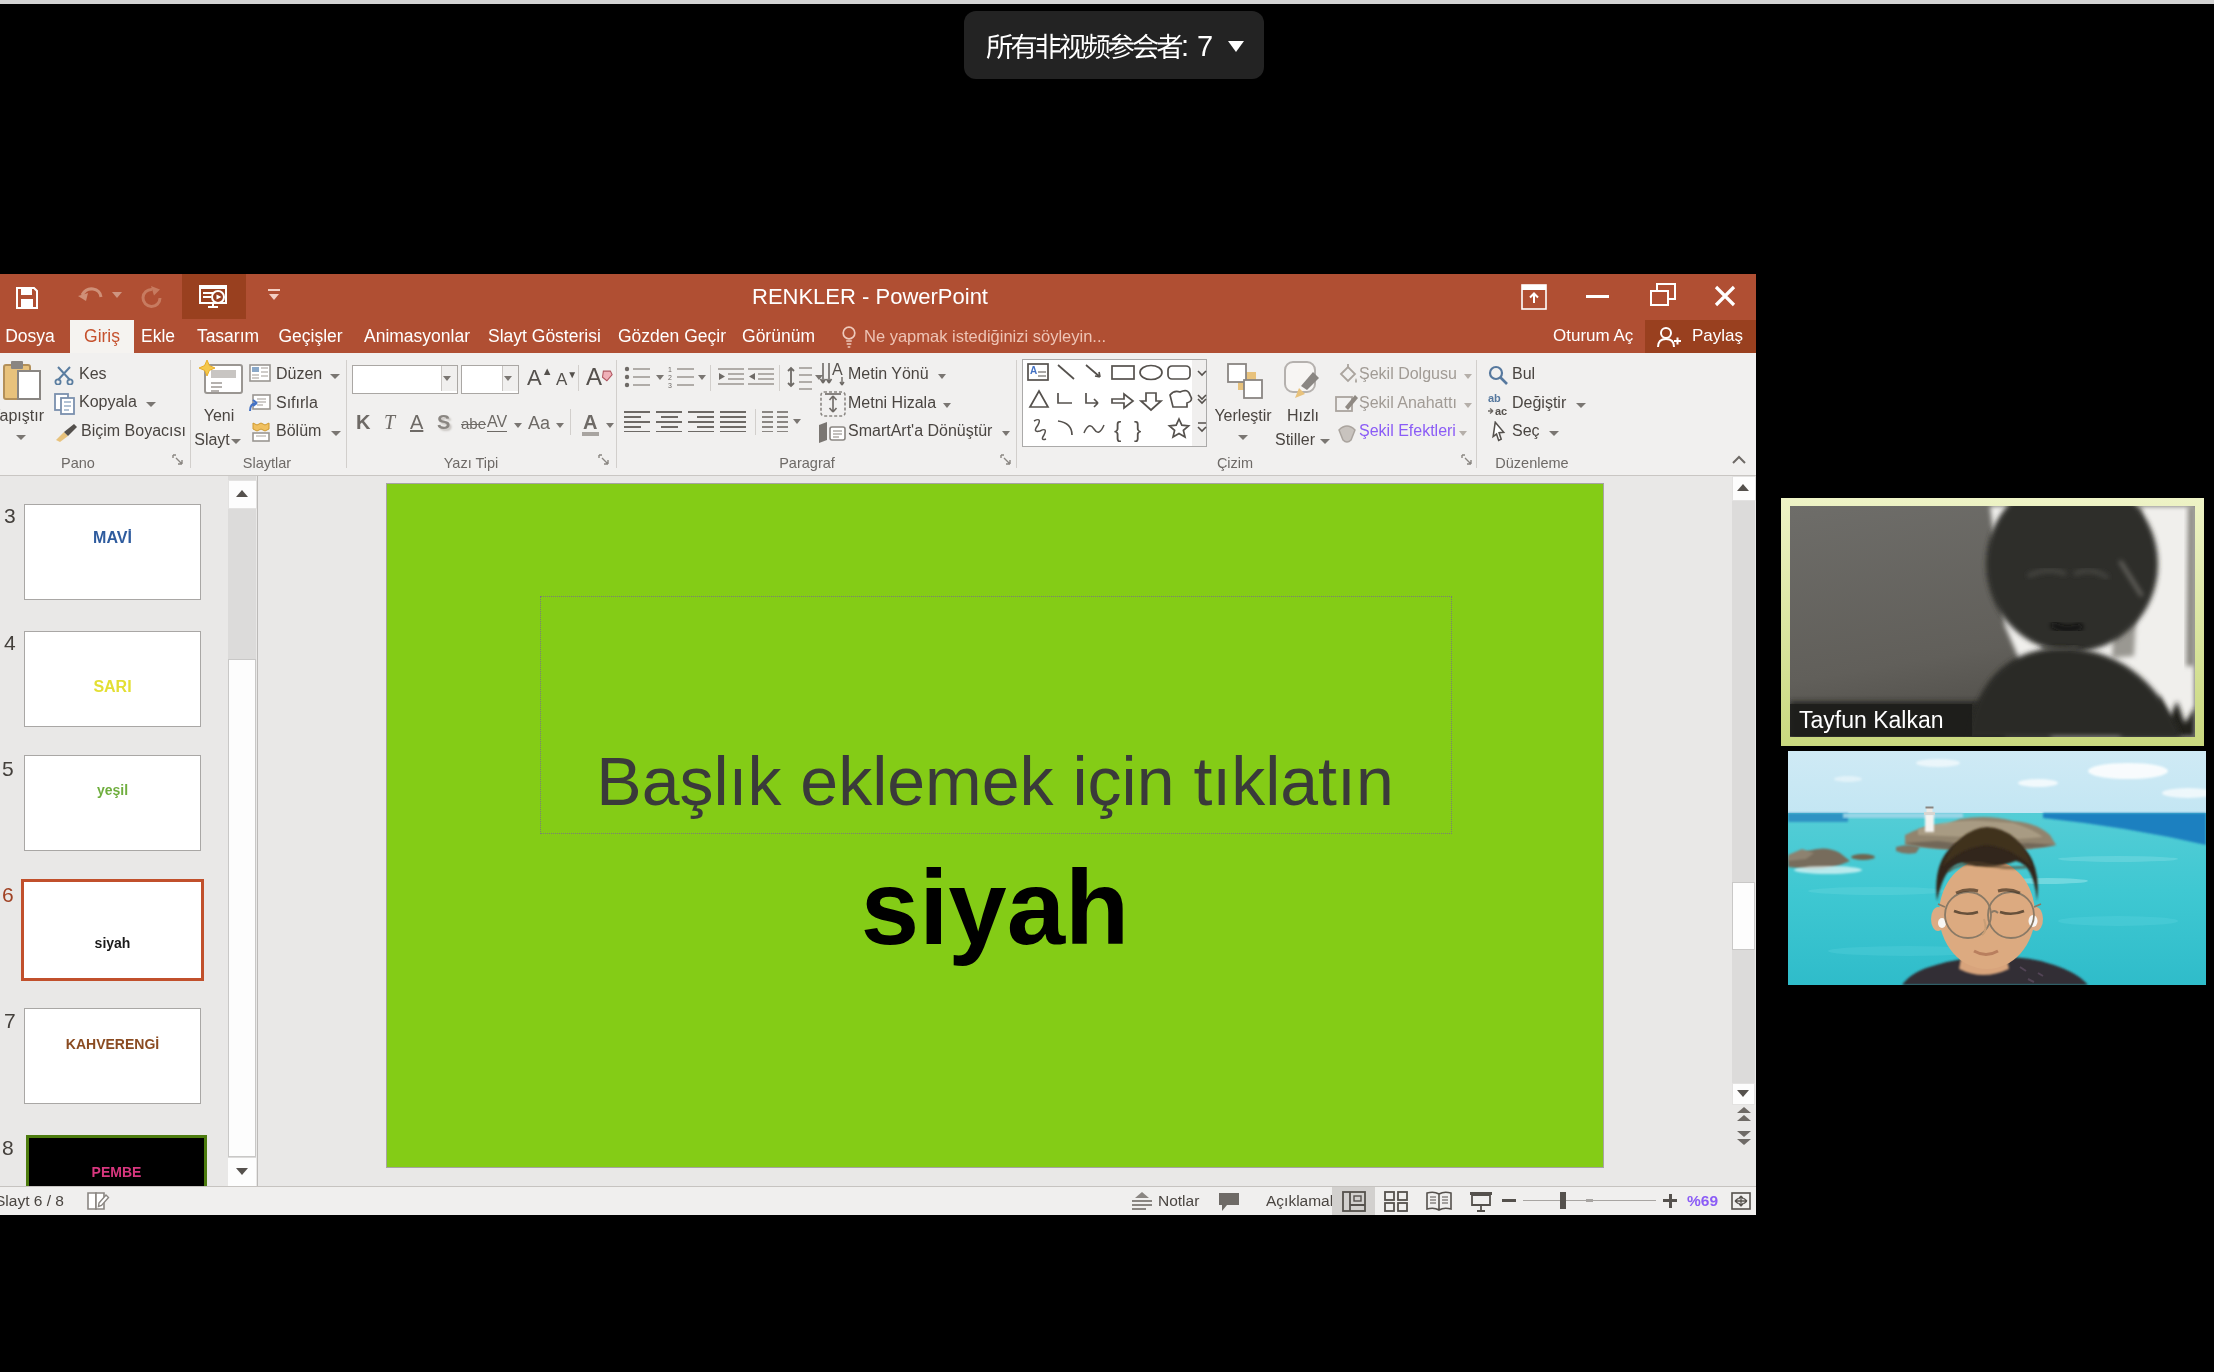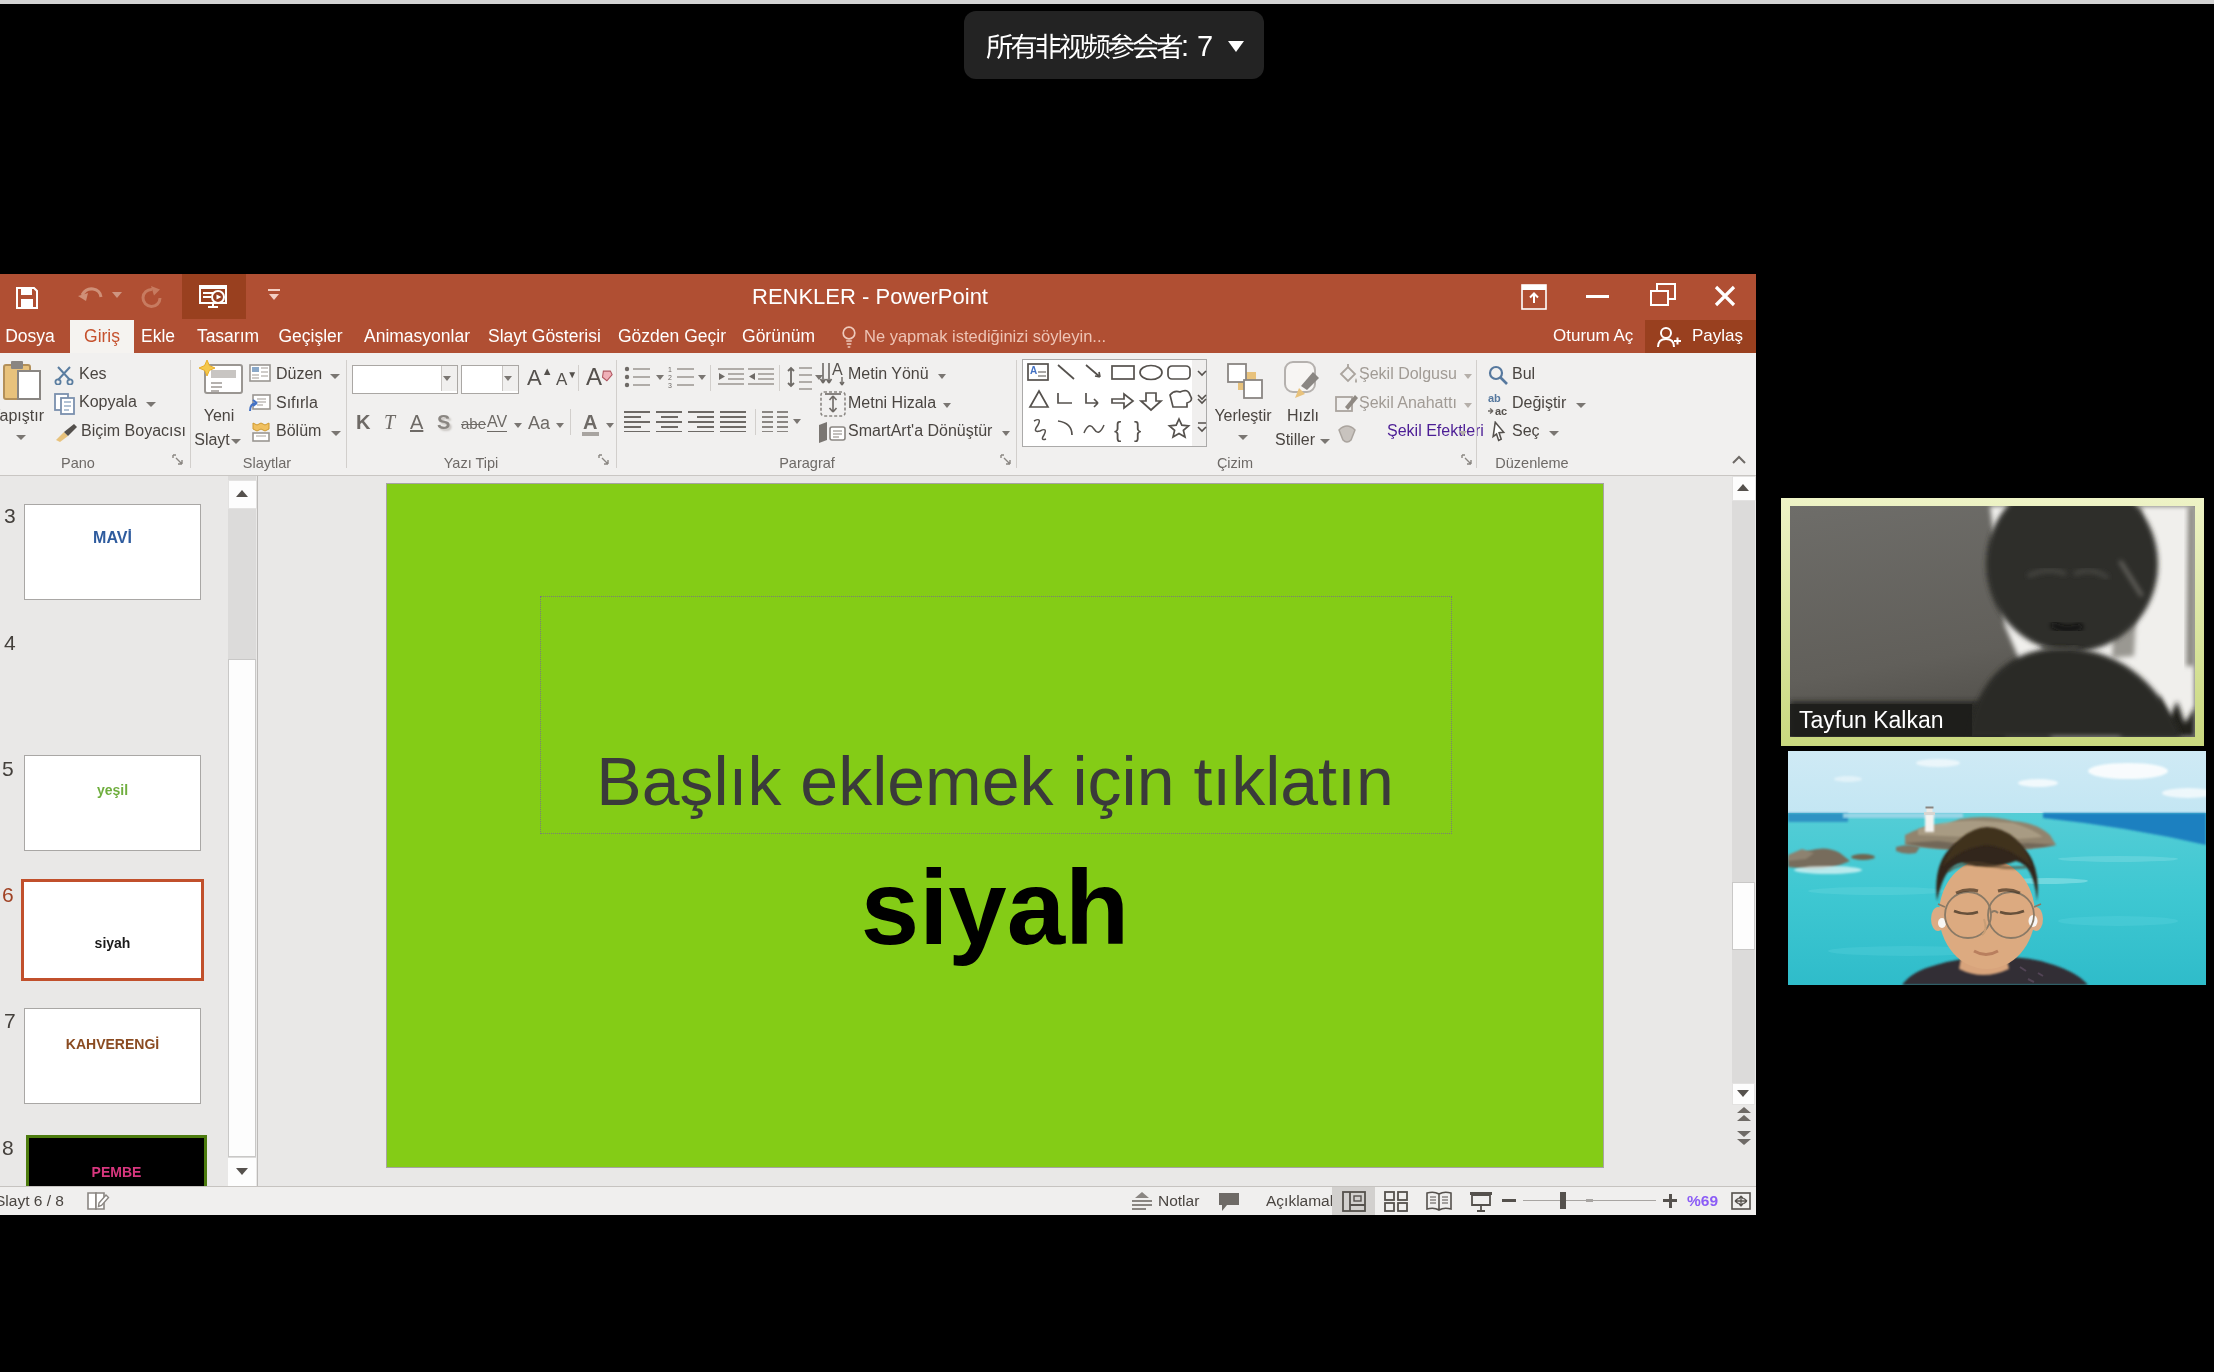--- a/index.html
+++ b/index.html
@@ -345,21 +345,21 @@
       <div class="car abs" style="left:1464px;top:21px;border-top-color:#b5afa9;border-left-width:4px;border-right-width:4px;"></div>
       <svg class="ico" style="left:1335px;top:40px;" width="24" height="22" viewBox="0 0 24 22">
         <rect x="1" y="4" width="16" height="14" fill="none" stroke="#aaa49e" stroke-width="1.8"></rect>
         <path d="M10 14 L20 2 L23 5 L13 17 Z" fill="#8f8983"></path>
       </svg>
       <div class="rtxt abs" style="left:1359px;top:41px;color:#a19b95;">Şekil Anahattı</div>
       <div class="car abs" style="left:1464px;top:50px;border-top-color:#b5afa9;border-left-width:4px;border-right-width:4px;"></div>
       <svg class="ico" style="left:1335px;top:69px;" width="24" height="22" viewBox="0 0 24 22">
         <path d="M4 8 Q12 0 20 8 L16 18 Q12 22 8 18 Z" fill="#c8c3be" stroke="#aaa49e" stroke-width="1.5"></path>
       </svg>
-      <div class="rtxt abs" style="left:1359px;top:69px;color:#4c1d95;margin-left:28px;">Şekil Efektleri</div>
+      <div class="rtxt abs" style="left:1359px;top:69px;color:#8b5cf6;">Şekil Efektleri</div>
       <div class="car abs" style="left:1459px;top:78px;border-top-color:#b5afa9;border-left-width:4px;border-right-width:4px;"></div>
       <div class="grplbl" style="left:1196px;width:78px;">Çizim</div>
       <svg class="ico" style="left:1461px;top:101px;" width="12" height="12" viewBox="0 0 12 12">
         <path d="M1 1 v3 M1 1 h3 M4 4 L10 10 M10 10 v-4 M10 10 h-4" stroke="#8a8682" stroke-width="1.4" fill="none"></path>
       </svg>
       <div class="vsep" style="left:1476px;top:7px;height:108px;"></div>
 
       <svg class="ico" style="left:1488px;top:12px;" width="20" height="20" viewBox="0 0 20 20">
         <circle cx="8" cy="8" r="6" fill="none" stroke="#56789e" stroke-width="2.2"></circle>
         <path d="M12.5 12.5 L19 19" stroke="#56789e" stroke-width="2.6"></path>
@@ -387,20 +387,23 @@
 
       <div class="abs" style="left:4px;top:28px;font-size:21px;color:#44403c;">3</div>
       <div class="abs" style="left:4px;top:155px;font-size:21px;color:#44403c;">4</div>
       <div class="abs" style="left:2px;top:281px;font-size:21px;color:#44403c;">5</div>
       <div class="abs" style="left:2px;top:407px;font-size:21px;color:#a04123;">6</div>
       <div class="abs" style="left:4px;top:533px;font-size:21px;color:#44403c;">7</div>
       <div class="abs" style="left:2px;top:660px;font-size:21px;color:#44403c;">8</div>
 
       <div class="abs" style="left:24px;top:28px;width:175px;height:94px;background:#fff;border:1px solid #a9a7a5;">
         <div class="abs" style="left:0;top:24px;width:175px;text-align:center;font-size:16px;font-weight:bold;color:#2e5b9e;">MAVİ</div>
+      </div>
+      <div class="abs" style="left:24px;top:155px;width:175px;height:94px;background:#fff;border:1px solid #a9a7a5;">
+        <div class="abs" style="left:0;top:46px;width:175px;text-align:center;font-size:16px;font-weight:bold;color:#e3df33;">SARI</div>
       </div>
       <div class="abs" style="left:24px;top:279px;width:175px;height:94px;background:#fff;border:1px solid #a9a7a5;">
         <div class="abs" style="left:0;top:26px;width:175px;text-align:center;font-size:14px;font-weight:bold;color:#6fae3e;">yeşil</div>
       </div>
       <div class="abs" style="left:21px;top:403px;width:177px;height:96px;background:#fff;border:3px solid #c1502c;">
         <div class="abs" style="left:0;top:53px;width:177px;text-align:center;font-size:14px;font-weight:bold;color:#1a1a1a;">siyah</div>
       </div>
       <div class="abs" style="left:24px;top:532px;width:175px;height:94px;background:#fff;border:1px solid #a9a7a5;">
         <div class="abs" style="left:0;top:27px;width:175px;text-align:center;font-size:14px;font-weight:bold;color:#8a4b21;">KAHVERENGİ</div>
       </div>

